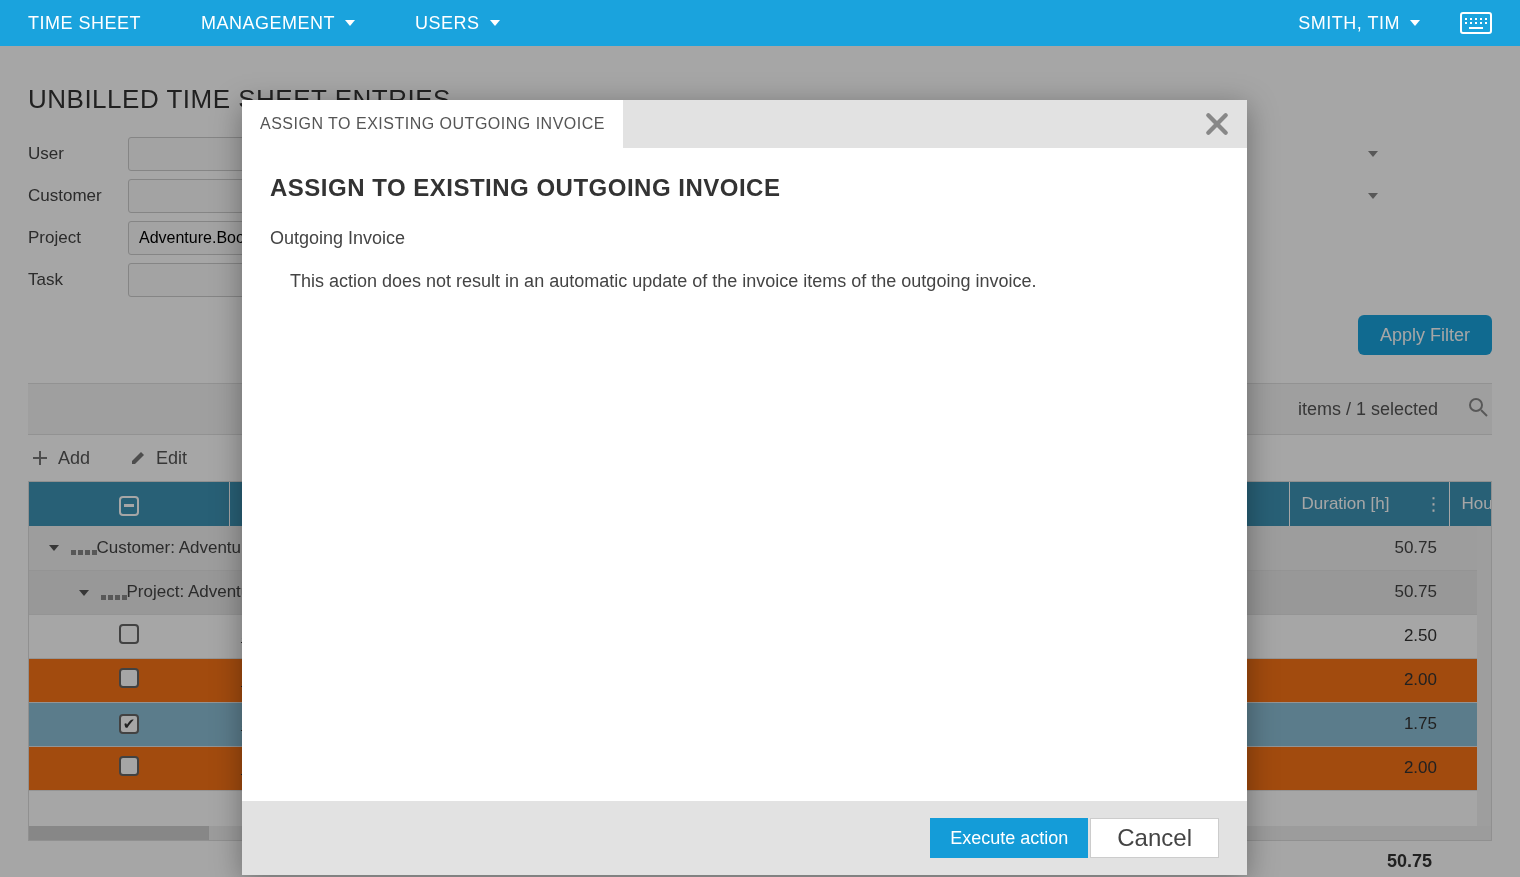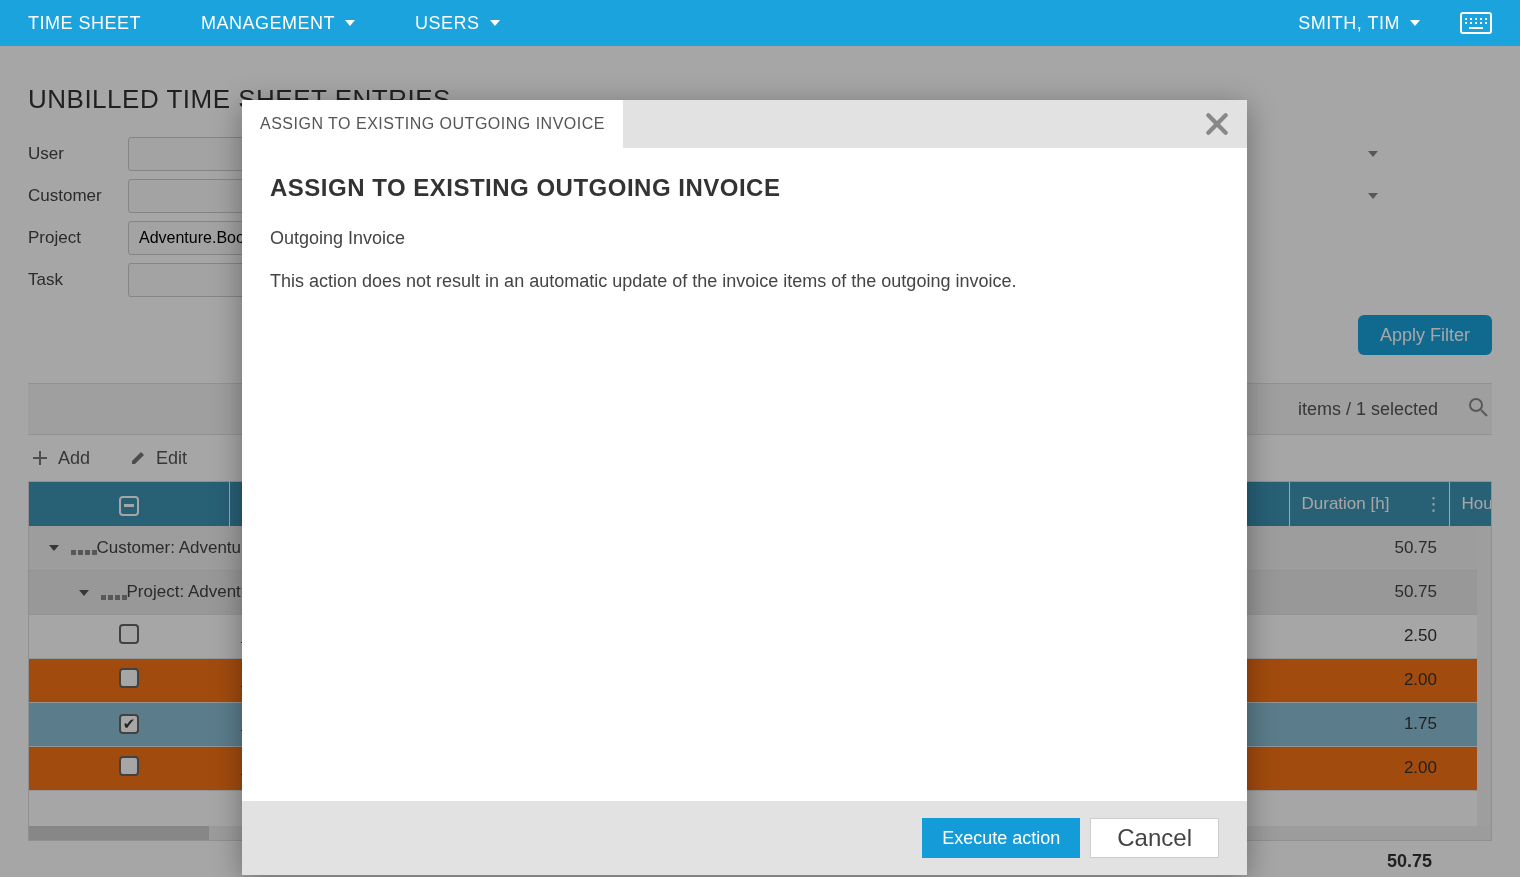--- a/index.html
+++ b/index.html
@@ -64,22 +64,22 @@
   .modal-tabs .tab { background:#fff; padding:0 18px; display:flex; align-items:center; font-size:16px; color:#555; letter-spacing:.5px; }
   .modal-tabs .close { margin-left:auto; width:60px; display:flex; align-items:center; justify-content:center; color:#888; cursor:pointer; }
   .modal-tabs .close svg { width:26px; height:26px; }
   .modal-body { flex:1; background:#fff; padding:26px 28px; font-size:18px; color:#333; }
   .modal-body h2 { font-size:24px; font-weight:600; letter-spacing:.5px; margin-bottom:26px; }
   .modal-field { display:flex; align-items:center; gap:20px; margin-bottom:22px; }
   .modal-field label { font-size:18px; color:#444; white-space:nowrap; }
   .modal-field .combo-box { flex:1; height:38px; border:1px solid #ccc; border-radius:3px; display:flex; align-items:center; position:relative; background:#fff;}
   .modal-field .combo-box .val { padding:0 14px; flex:1; }
   .modal-field .combo-box .dd { width:38px; height:100%; border-left:1px solid #ccc; background:#f4f4f4; display:flex;align-items:center;justify-content:center;}
-  .modal-note { font-size:18px; color:#444; }
-  .modal-footer { height:74px; background:#e2e2e2; display:flex; align-items:center; justify-content:flex-end; gap:10px; padding:0 28px; }
+  .modal-note { font-size:18px; color:#444;margin-left:20px; }
+  .modal-footer { height:74px; background:#e2e2e2; display:flex; align-items:center; justify-content:flex-end; gap:2px; padding:0 28px; }
   .btn-primary { background:#149cd8; color:#fff; border:none; height:40px; padding:0 20px; font-size:18px; cursor:pointer; }
   .btn-secondary { background:#fff; color:#444; border:1px solid #ccc; height:40px; padding:0 26px; font-size:24px; cursor:pointer; }
 </style>
 </head>
 <body>
 
 <div class="topbar">
   <div class="nav-left">
     <div class="nav-item">
       <span>TIME SHEET</span>

